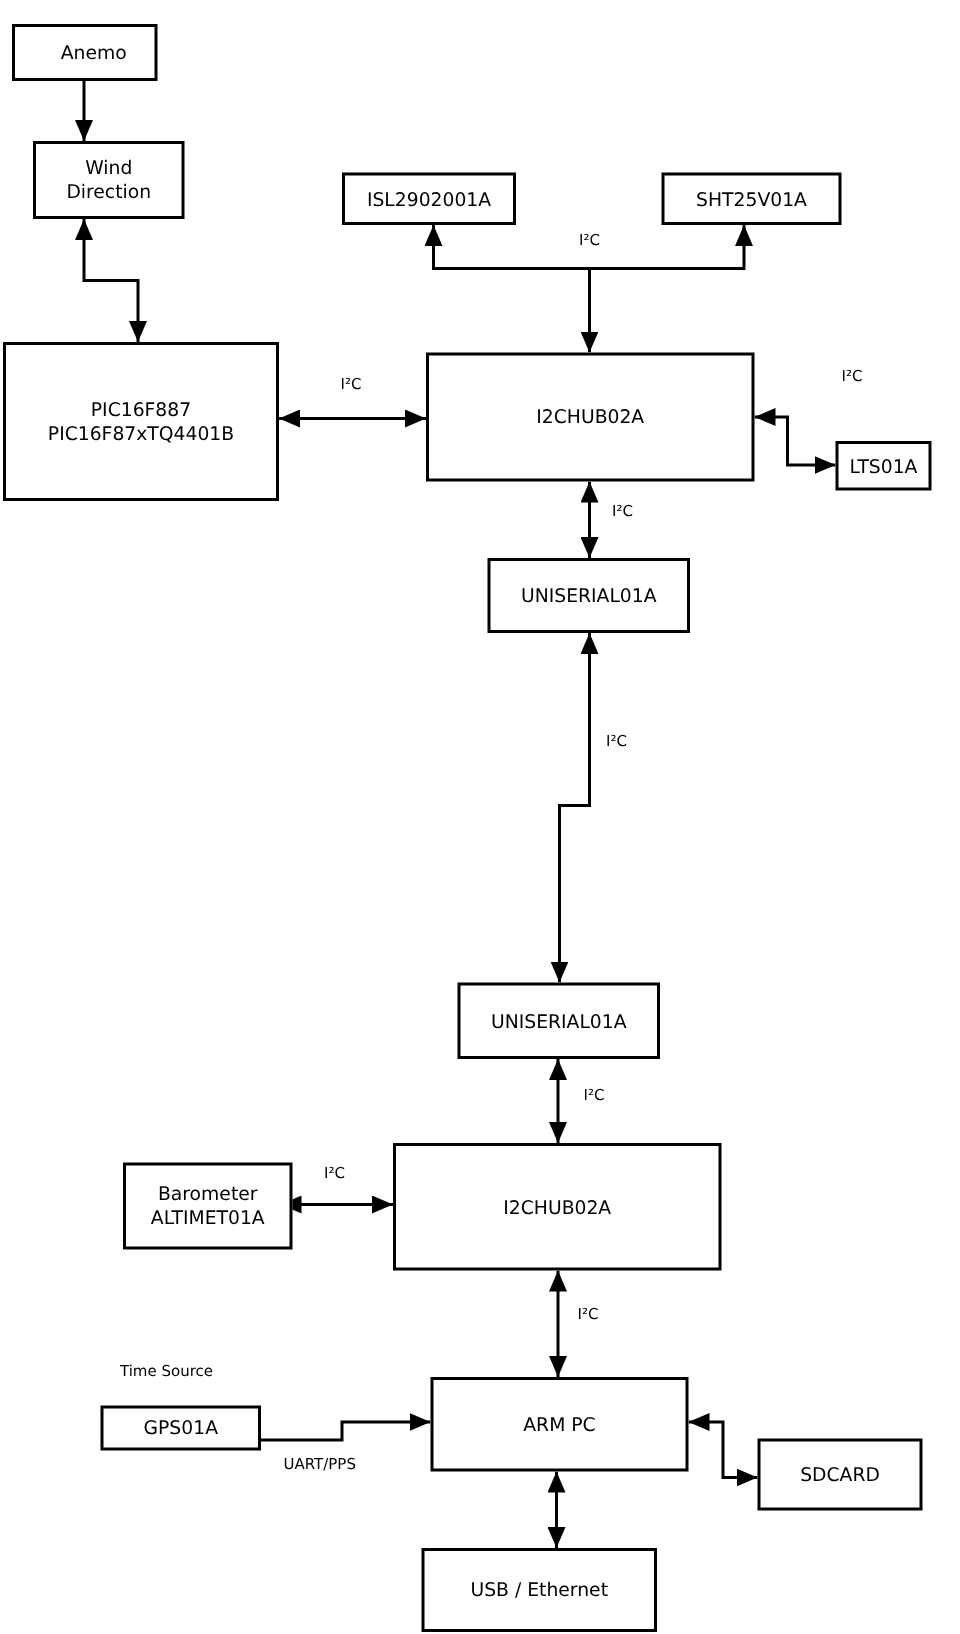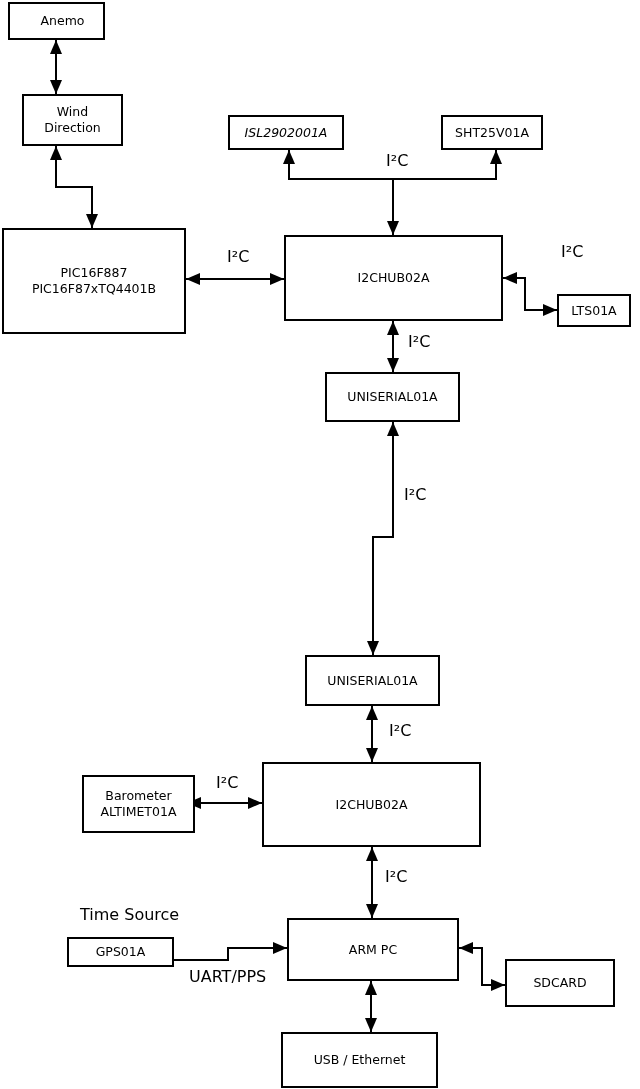--- a/index.html
+++ b/index.html
@@ -21,21 +21,21 @@
     display: flex;
     align-items: center;
     justify-content: center;
     text-align: center;
     font-size: 12.5px;
     line-height: 16px;
     white-space: pre-line;
   }
   .edge-label {
     position: absolute;
-    font-size: 16px;
+    font-size: 10px;
     line-height: 14px;
     white-space: nowrap;
   }
 </style>
 </head>
 <body>
 
 <div id="diagram">
 
   <svg id="connectors" viewBox="0 0 640 1089" xmlns="http://www.w3.org/2000/svg">
@@ -55,29 +55,29 @@
       <path d="M393,422 V537 H373 V655" marker-start="url(#ah)" marker-end="url(#ah)"></path>
       <path d="M372,706 V762" marker-start="url(#ah)" marker-end="url(#ah)"></path>
       <path d="M187,803 H262" marker-start="url(#ah)" marker-end="url(#ah)"></path>
       <path d="M372,847 V918" marker-start="url(#ah)" marker-end="url(#ah)"></path>
       <path d="M174,960 H228 V948 H287" marker-end="url(#ah)"></path>
       <path d="M459,948 H482 V985 H505" marker-start="url(#ah)" marker-end="url(#ah)"></path>
       <path d="M371,981 V1032" marker-start="url(#ah)" marker-end="url(#ah)"></path>
     </g>
   </svg>
 
-  <div class="node" style="left:8px;top:2px;width:97px;height:38px;padding-left:12px;">Anemo</div>
+  <div class="node" style="left:8px;top:16px;width:97px;height:38px;padding-left:12px;">Anemo</div>
   <div class="node" style="left:6px;top:94px;width:101px;height:52px;margin-left:16px;">Wind
 Direction</div>
   <div class="node" style="left:2px;top:228px;width:184px;height:106px;">PIC16F887
 PIC16F87xTQ4401B</div>
-  <div class="node" style="left:228px;top:115px;width:116px;height:35px;font-style:italic;">ISL2902001A</div>
-  <div class="node" style="left:441px;top:115px;width:102px;height:35px;">SHT25V01A</div>
+  <div class="node" style="left:228px;top:115px;width:116px;height:35px;">ISL2902001A</div>
+  <div class="node" style="left:441px;top:115px;width:120px;height:35px;">SHT25V01A</div>
   <div class="node" style="left:284px;top:235px;width:219px;height:86px;">I2CHUB02A</div>
-  <div class="node" style="left:557px;top:294px;width:74px;height:33px;">LTS01A</div>
+  <div class="node" style="left:557px;top:294px;width:64px;height:33px;">LTS01A</div>
   <div class="node" style="left:325px;top:372px;width:135px;height:50px;">UNISERIAL01A</div>
   <div class="node" style="left:305px;top:655px;width:135px;height:51px;">UNISERIAL01A</div>
   <div class="node" style="left:262px;top:762px;width:219px;height:85px;">I2CHUB02A</div>
   <div class="node" style="left:82px;top:775px;width:113px;height:58px;">Barometer
 ALTIMET01A</div>
   <div class="node" style="left:67px;top:937px;width:107px;height:30px;">GPS01A</div>
   <div class="node" style="left:505px;top:959px;width:110px;height:48px;">SDCARD</div>
   <div class="node" style="left:287px;top:918px;width:172px;height:63px;">ARM PC</div>
   <div class="node" style="left:281px;top:1032px;width:157px;height:56px;">USB / Ethernet</div>
 

